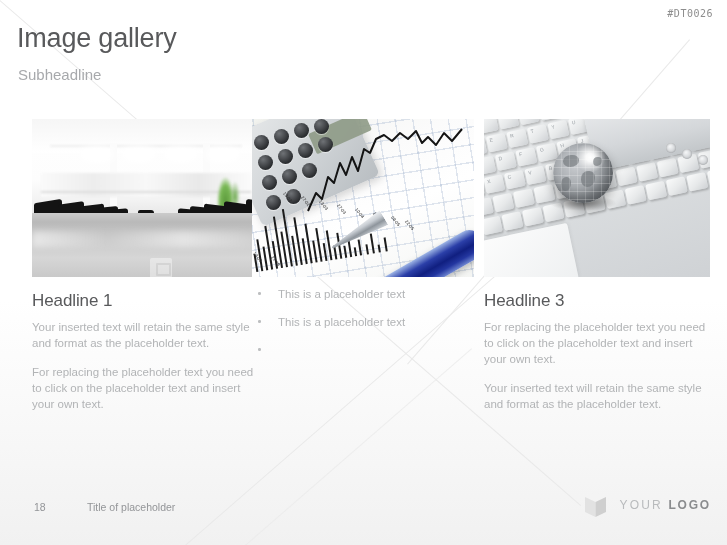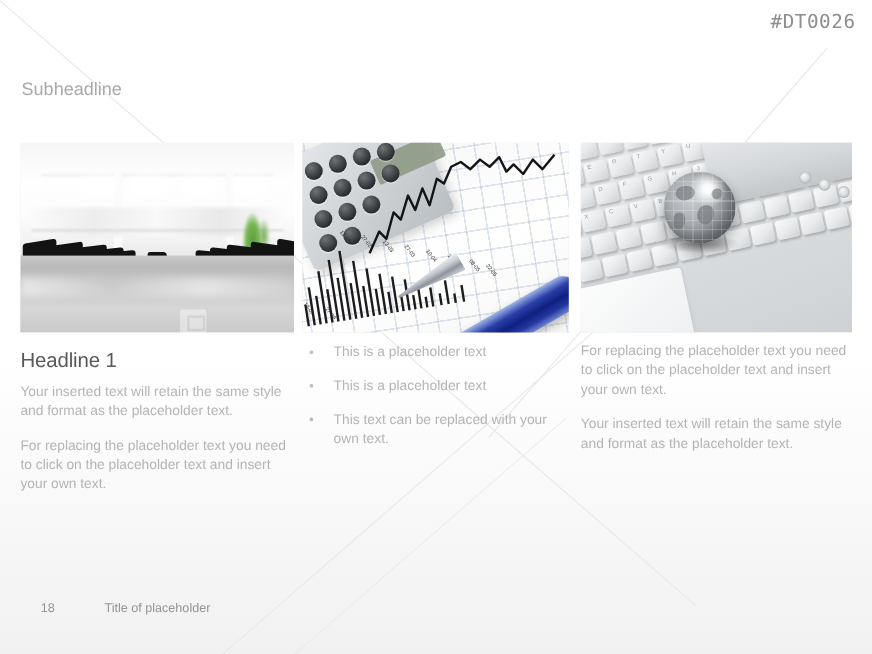--- a/index.html
+++ b/index.html
@@ -31,21 +31,21 @@
   .diag-b { left: 185px; top: 545px; width: 560px; transform: rotate(-41deg); }
   .diag-c { left: 690px; top: 40px;  width: 430px; transform: rotate(131deg); }
   .diag-d { left: 245px; top: 545px; width: 300px; transform: rotate(-41deg); opacity:.75; }
 
   
   #code-tag {
     position: absolute;
     right: 14px;
     top: 8px;
     font-family: "DejaVu Sans Mono", "Liberation Mono", monospace;
-    font-size: 16px;
+    font-size: 10px;
     letter-spacing: .5px;
     color: #8d8d8d;
   }
 
   
   #page-title {
     position: absolute;
     left: 17px;
     top: 23px;
     font-size: 27px;
@@ -57,21 +57,21 @@
     position: absolute;
     left: 18px;
     top: 66px;
     font-size: 15px;
     font-weight: 400;
     color: #a7a9ac;
   }
 
   
   .col { position: absolute; top: 119px; }
-  #col-0 { left: 17px;  width: 228px; }
+  #col-0 { left: 32px;  width: 228px; }
   #col-1 { left: 252px; width: 222px; }
   #col-2 { left: 484px; width: 226px; }
 
   .photo {
     width: 100%;
     height: 158px;
     position: relative;
     overflow: hidden;
     background: #ededed;
   }
@@ -269,20 +269,21 @@
 
 <div id="slide">
 
   <div class="diag diag-a"></div>
   <div class="diag diag-b"></div>
   <div class="diag diag-c"></div>
   <div class="diag diag-d"></div>
 
   <div id="code-tag">#DT0026</div>
 
+  <div id="page-title">Image gallery</div>
   <div id="page-subtitle">Subheadline</div>
 
   <div class="col" id="col-0">
     <div class="photo" id="photo-1">
       <div class="p1-bg"></div>
       <div class="p1-ceil"></div>
       <div class="p1-ceilline"></div>
       <div class="p1-pillar" style="left:78px;"></div>
       <div class="p1-pillar" style="left:171px;"></div>
       <div class="p1-win"></div>
@@ -389,21 +390,20 @@
       <li>
         <span class="dot"></span>
         <span>This is a placeholder text</span>
       </li>
       <li>
         <span class="dot"></span>
         <span>This is a placeholder text</span>
       </li>
       <li>
         <span class="dot"></span>
-        <span>This text can be replaced with your own text.</span>
       </li>
     </ul>
   </div>
 
   <div class="col" id="col-2">
     <div class="photo" id="photo-3">
       <div class="p3-bg"></div>
       <div class="p3-keyfield" id="keyfield">
           <div class="p3-key" style="left: 42px; top: 6px; width: 19px; height: 16px;"></div>
           <div class="p3-key" style="left: 63px; top: 6px; width: 19px; height: 16px;">
@@ -514,25 +514,39 @@
       <div class="p3-speaker" style="right:2px;  top:36px;"></div>
       <div class="p3-pad"></div>
       <div class="p3-globeshadow"></div>
       <div class="p3-globe">
         <div class="p3-continent" style="left:10px; top:12px; width:16px; height:12px;"></div>
         <div class="p3-continent" style="left:28px; top:28px; width:14px; height:16px;"></div>
         <div class="p3-continent" style="left:8px;  top:34px; width:10px; height:14px;"></div>
         <div class="p3-continent" style="left:40px; top:14px; width:9px;  height:9px;"></div>
       </div>
     </div>
+    <div class="headline">Headline 3</div>
     <div class="body-text">For replacing the placeholder text you need to click on the placeholder text and insert your own text.</div>
     <div class="body-text">Your inserted text will retain the same style and format as the placeholder text.</div>
   </div>
 
   <div id="watermark">
     <div class="wm-mark"></div>
   </div>
 
   <div id="footer-page">18</div>
   <div id="footer-title">Title of placeholder</div>
 
+  <div id="logo">
+    <div id="logo-cube">
+      <svg width="23" height="26" viewBox="0 0 23 26">
+        <polygon points="11.5,0 22,5 11.5,10 1,5" fill="#f4f4f4"></polygon>
+        <polygon points="1,5 11.5,10 11.5,25 1,20" fill="#e2e2e2"></polygon>
+        <polygon points="22,5 11.5,10 11.5,25 22,20" fill="#cfcfcf"></polygon>
+      </svg>
+    </div>
+    <div id="logo-text">
+      <span>YOUR</span>
+      <b>LOGO</b>
+    </div>
+  </div>
 
 </div>
 
 </body></html>

